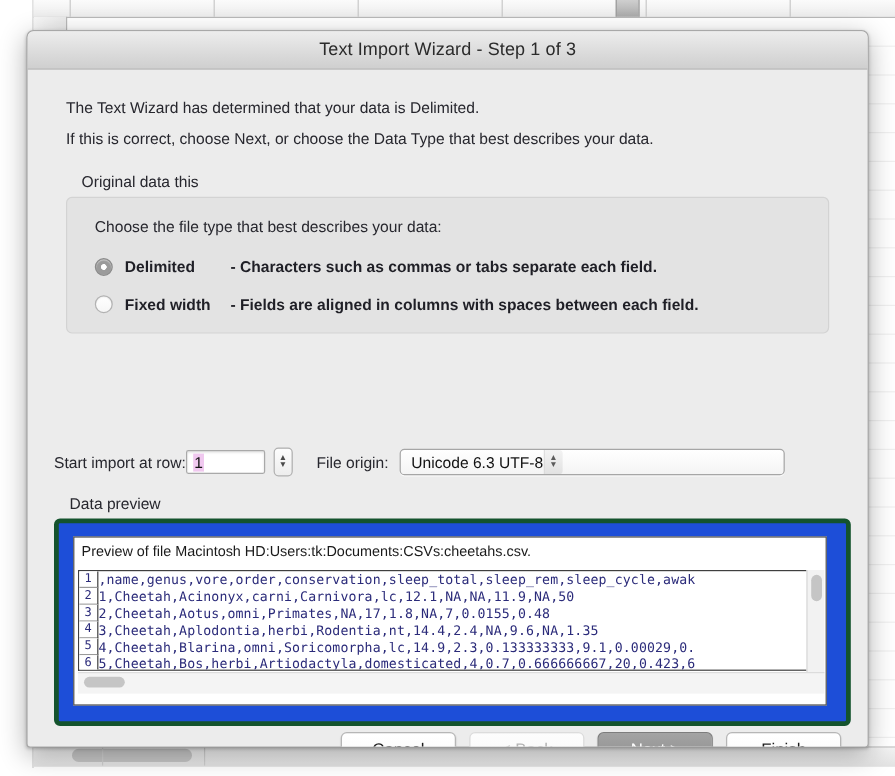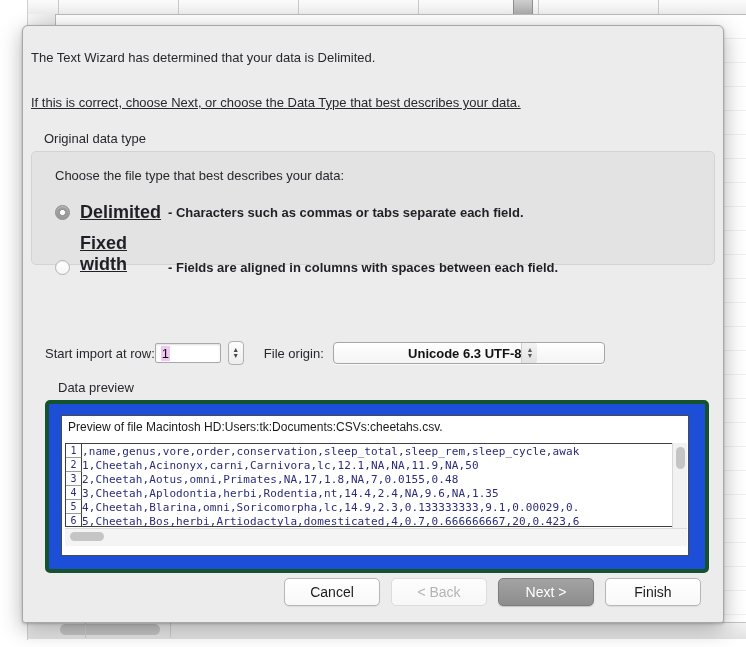--- a/index.html
+++ b/index.html
@@ -56,27 +56,27 @@
   #titlebar{
     height:31px;
     background:linear-gradient(#ededed 0%,#dcdcdc 55%,#cfcfcf 100%);
     border-bottom:1px solid #b0b0b0;
     display:flex;align-items:center;justify-content:center;
   }
   #titlebar-title{
     font-size:15px;color:#2b2b2b;letter-spacing:.1px;
   }
 
-  #dlg-body{padding:0 8px;position:relative;height:564px;}
+  #dlg-body{padding:0 32px;position:relative;height:564px;}
 
   .intro{
     font-size:13px;color:#27272e;
   }
   #intro1{margin-top:24px;}
-  #intro2{margin-top:30px;text-decoration:underline;}
+  #intro2{margin-top:11px;}
 
   
   .group-label{
     font-size:13px;color:#27272e;
     margin-top:21px;margin-left:13px;margin-bottom:5px;
   }
   #group-box{
     background:#e3e3e3;
     border:1px solid #d3d3d3;
     border-radius:5px;
@@ -98,21 +98,21 @@
   .radio.on{
     background:radial-gradient(circle at 50% 50%, #ffffff 0 2.2px, #9b9b9b 2.6px 100%);
     border:1px solid #8a8a8a;
     box-shadow:inset 0 1px 1px rgba(255,255,255,.45);
   }
   .radio.off{
     background:linear-gradient(#ffffff,#f6f6f6);
     border:1px solid #b2b2b2;
     box-shadow:inset 0 1px 1px rgba(0,0,0,.06);
   }
-  .radio-label{font-size:18px;color:#1f1f26;font-weight:bold;width:88px;text-decoration:underline;}
+  .radio-label{font-size:13px;color:#1f1f26;font-weight:bold;width:88px;}
   .radio-desc{font-size:13px;color:#1f1f26;font-weight:bold;}
 
   
   #import-row{
     position:absolute;left:22px;top:291px;
     display:flex;align-items:center;
   }
   #import-label{font-size:13px;color:#27272e;margin-right:0;}
   #row-input{
     width:66px;height:20px;
@@ -131,27 +131,26 @@
   #row-stepper{
     width:14px;height:22px;margin-left:7px;
     background:linear-gradient(#fdfdfd,#ededed);
     border:1px solid #b0b0b0;border-radius:4px;
     display:flex;flex-direction:column;align-items:center;justify-content:center;
     line-height:0;color:#4a4a4a;
   }
   #row-stepper span{font-size:7px;line-height:6px;}
   #origin-label{font-size:13px;color:#27272e;margin-left:20px;margin-right:9px;}
   #origin-select{
-    width:272px;height:22px;
+    width:321px;height:22px;
     background:linear-gradient(#ffffff,#f4f4f4);
     border:1px solid #a6a6a6;border-radius:4px;
     box-shadow:0 1px 0 rgba(255,255,255,.7);
-    display:flex;align-items:center;justify-content:center;
+    display:flex;align-items:center;justify-content:flex-start;
     box-sizing:border-box;
-    font-weight:bold;
   }
   #origin-value{font-size:13px;color:#121212;padding-left:9px;}
   #origin-arrow{
     width:15px;height:20px;margin-right:1px;
     background:linear-gradient(#f3f3f3,#e2e2e2);
     border-left:1px solid #cfcfcf;border-radius:0 3px 3px 0;
     display:flex;flex-direction:column;align-items:center;justify-content:center;
     color:#5b5b5b;line-height:0;
   }
   #origin-arrow span{font-size:7px;line-height:6px;}
@@ -315,27 +314,30 @@
     <div class="row-sep" style="top: 590px;"></div>
     <div class="grid-line" style="top: 590px;"></div>
     <div class="row-sep" style="top: 614px;"></div>
     <div class="grid-line" style="top: 614px;"></div>
     <div class="bottombar-sep" style="left: 85px;"></div>
     <div class="bottombar-sep" style="left: 170px;"></div>
   </div>
 
 <div id="dialog">
 
+  <div id="titlebar">
+    <div id="titlebar-title">Text Import Wizard - Step 1 of 3</div>
+  </div>
 
   <div id="dlg-body">
 
     <div class="intro" id="intro1">The Text Wizard has determined that your data is Delimited.</div>
     <div class="intro" id="intro2">If this is correct, choose Next, or choose the Data Type that best describes your data.</div>
 
-    <div class="group-label">Original data type</div>
+    <div class="group-label">Original data this</div>
 
     <div id="group-box">
       <div id="group-prompt">Choose the file type that best describes your data:</div>
 
       <div class="radio-row" id="radio-row-delimited">
         <span class="radio on"></span>
         <span class="radio-label">Delimited</span>
         <span class="radio-desc">- Characters such as commas or tabs separate each field.</span>
       </div>
 

